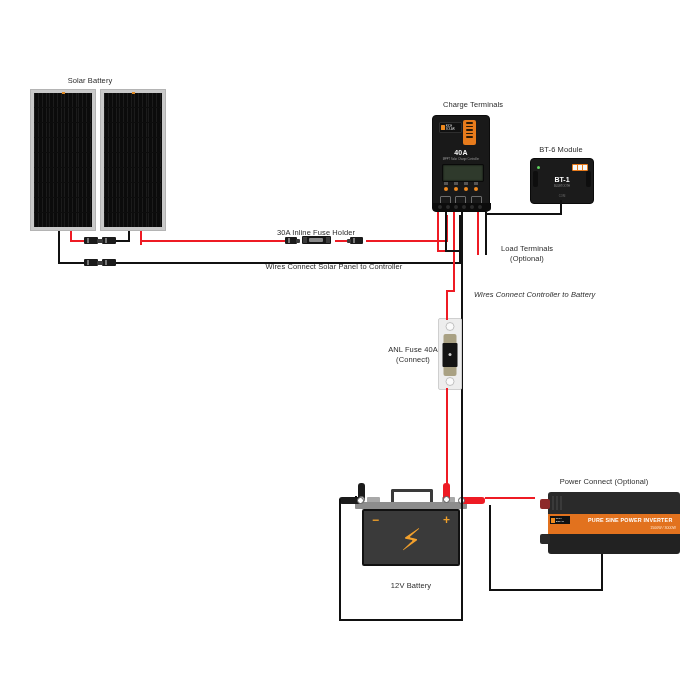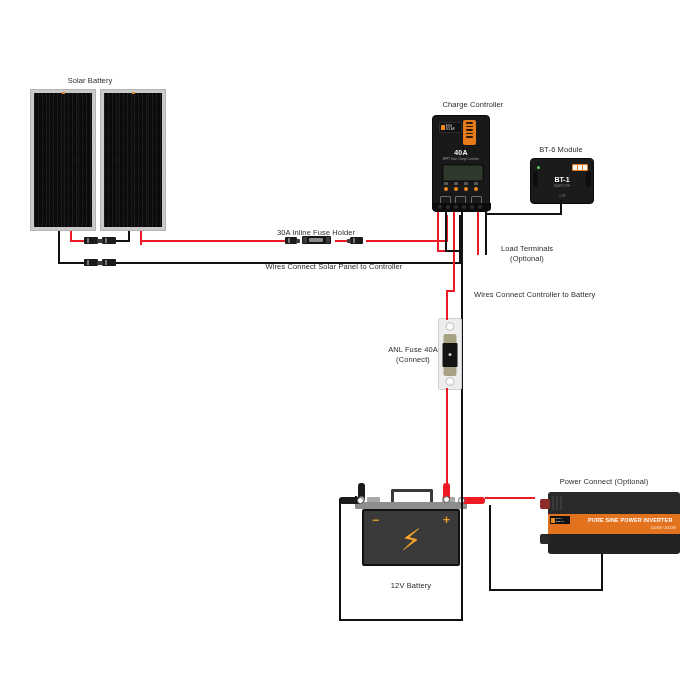--- a/index.html
+++ b/index.html
@@ -247,21 +247,21 @@
     <div class="cap" style="left:1px;"></div>
     <div class="glass2"></div>
     <div class="cap" style="right:1px;"></div>
   </div>
   <div class="mc4 f" style="left:350px;top:237px;width:13px;">
       <span class="band"></span>
     </div>
 
   <div class="lbl" style="left:243px;top:262px;width:182px;">Wires Connect Solar Panel to Controller</div>
 
-  <div class="lbl" style="left:408px;top:100px;width:130px;">Charge Controller</div>
+  <div class="lbl" style="left:408px;top:100px;width:130px;">Charge Terminals</div>
 
   <div class="cc" style="left:432px;top:115px;width:58px;height:97px;">
     <div class="brand">
       <i></i>
         <span style="font-size:2.6px;">RICH SOLAR</span>
     </div>
     <div class="vent" style="left:30px;top:4px;width:13px;height:25px;">
       <span></span>
         <span></span>
         <span></span>
@@ -307,21 +307,21 @@
 
   <div class="wr" style="left:437px;top:250px;width:10px;height:2px;"></div>
   <div class="w" style="left:445px;top:250px;width:16px;height:2px;"></div>
 
   <div class="lbl" style="left:488px;top:244px;width:78px;text-align:center;">Load Terminals
 (Optional)</div>
 
   <div class="wr" style="left:446px;top:290px;width:9px;height:2px;"></div>
   <div class="wr" style="left:446px;top:290px;width:2px;height:28px;"></div>
 
-  <div class="lbl" style="left:474px;top:290px;width:180px;text-align:left;">Wires Connect Controller to Battery</div>
+  <div class="lbl" style="left:474px;top:290px;width:180px;text-align:left;font-style:italic;">Wires Connect Controller to Battery</div>
 
   <div class="lbl" style="left:521px;top:145px;width:80px;">BT-6 Module</div>
   <div class="bt" style="left:530px;top:158px;width:62px;height:44px;">
     <div class="ear" style="left:2px;"></div>
     <div class="ear" style="right:2px;"></div>
     <div class="dot"></div>
     <div class="bbrand">
         <s></s>
         <s></s>
         <s></s>

